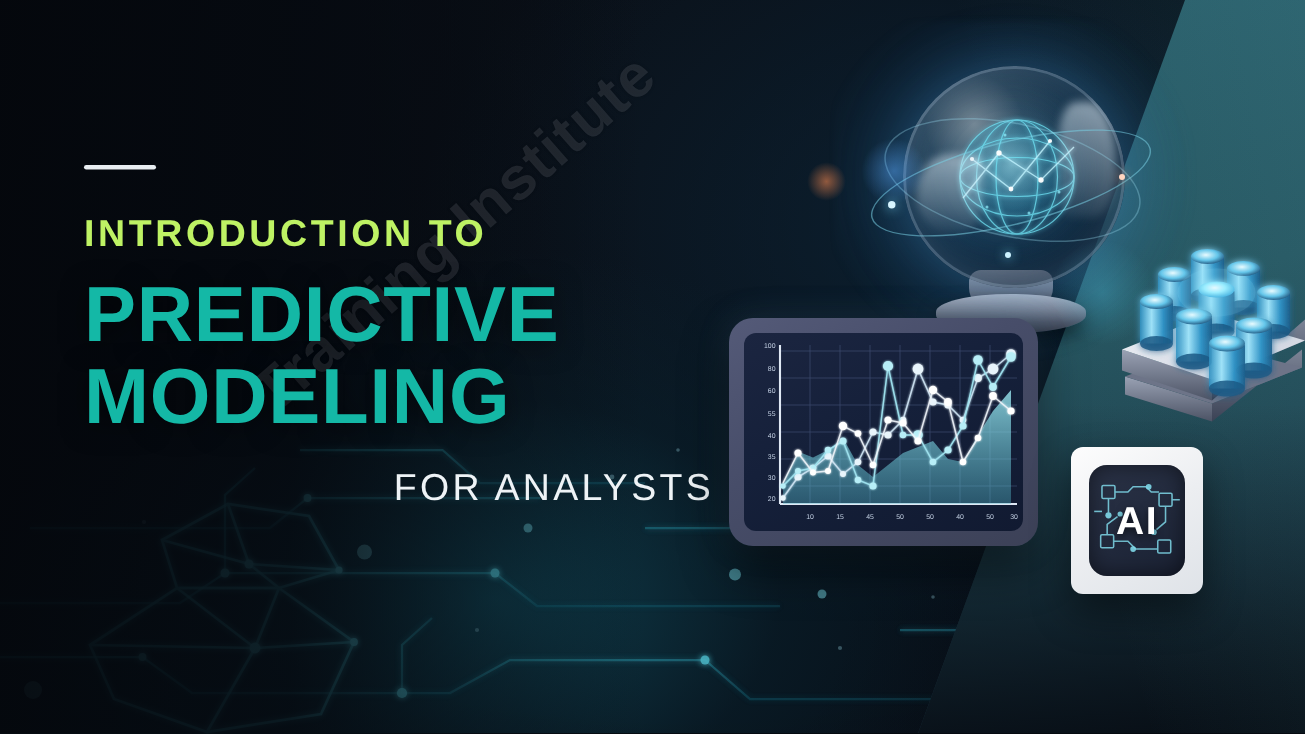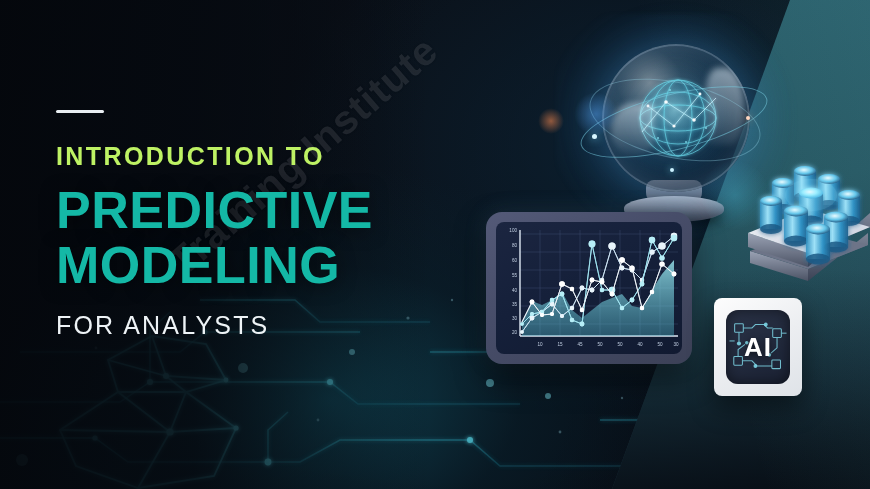--- a/index.html
+++ b/index.html
@@ -70,21 +70,21 @@
   }
   .title{
     font-size:52px; font-weight:700; color:#14b8a6;
     letter-spacing:.5px; line-height:1.06; margin-top:12px;
     text-shadow:0 2px 18px rgba(0,0,0,.55);
     white-space:nowrap;
   }
   .title .l2{ display:block; }
   .subline{
     font-size:25px; letter-spacing:2.2px; color:#eef3f6;
-    font-weight:300; margin-top:18px; white-space:nowrap;
+    font-weight:300; margin-top:18px; white-space:nowrap;text-align:right;
   }
 
   
   .watermark{
     position:absolute; left:175px; top:245px;
     transform:rotate(-41deg); transform-origin:left center;
     font-size:40px; font-weight:700; letter-spacing:1px;
     color:rgba(215,225,235,.12);
     text-shadow:0 0 2px rgba(0,0,0,.25);
     white-space:nowrap; pointer-events:none;

